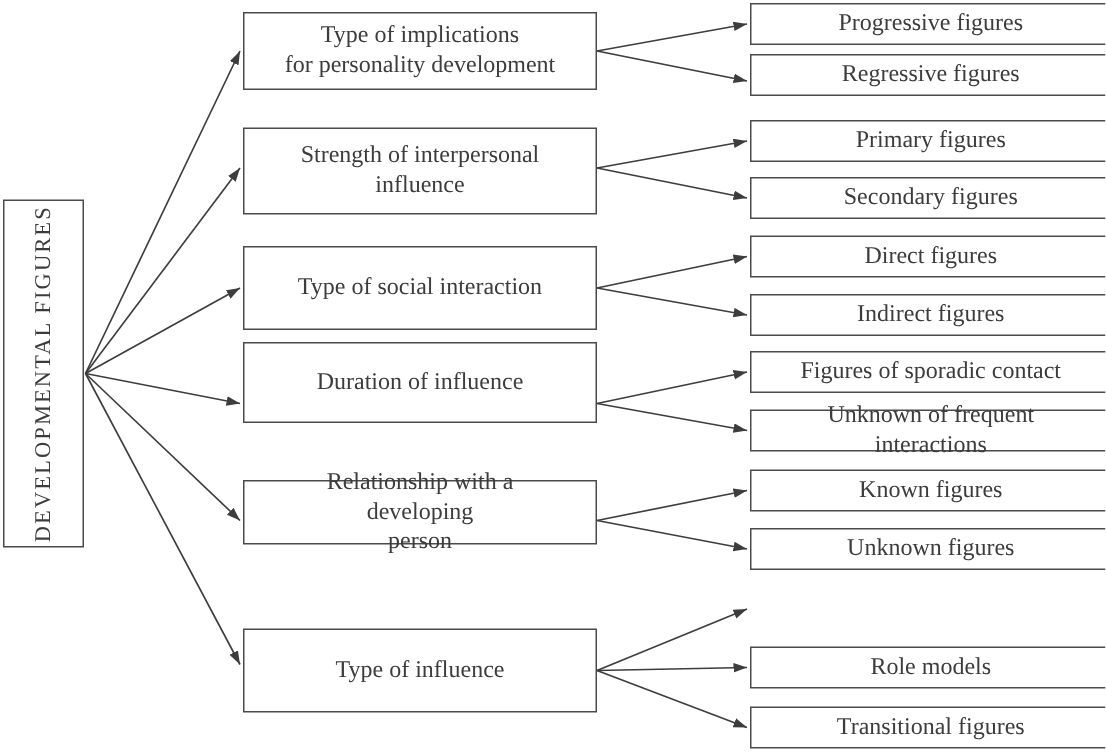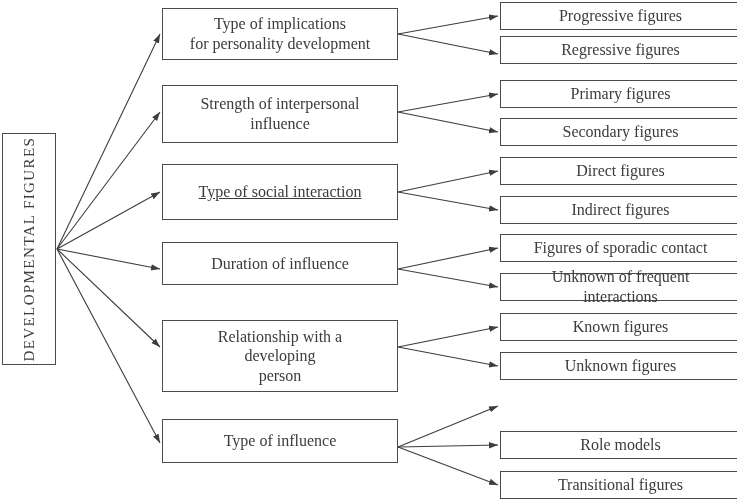--- a/index.html
+++ b/index.html
@@ -41,24 +41,24 @@
   .root-box .vtext {
     transform: rotate(-90deg);
     white-space: nowrap;
     font-size: 15px;
     letter-spacing: 1.4px;
     color: #3c3c3c;
   }
   .mid-box { left: 162px; width: 236px; }
   .mid-0 { top: 8px;   height: 52px; }
   .mid-1 { top: 85px;  height: 58px; }
-  .mid-2 { top: 164px; height: 56px; text-decoration: underline; }
-  .mid-3 { top: 242px; height: 43px; }
-  .mid-4 { top: 320px; height: 72px; }
-  .mid-5 { top: 419px; height: 44px; }
+  .mid-2 { top: 164px; height: 56px; }
+  .mid-3 { top: 228px; height: 54px; }
+  .mid-4 { top: 320px; height: 43px; }
+  .mid-5 { top: 419px; height: 56px; }
   .leaf-box { left: 500px; width: 241px; height: 28px; }
   .leaf-0  { top: 2px; }
   .leaf-1  { top: 36px; }
   .leaf-2  { top: 80px; }
   .leaf-3  { top: 118px; }
   .leaf-4  { top: 157px; justify-content: center; }
   .leaf-5  { top: 196px; }
   .leaf-6  { top: 234px; }
   .leaf-7  { top: 273px; }
   .leaf-8  { top: 313px; }

